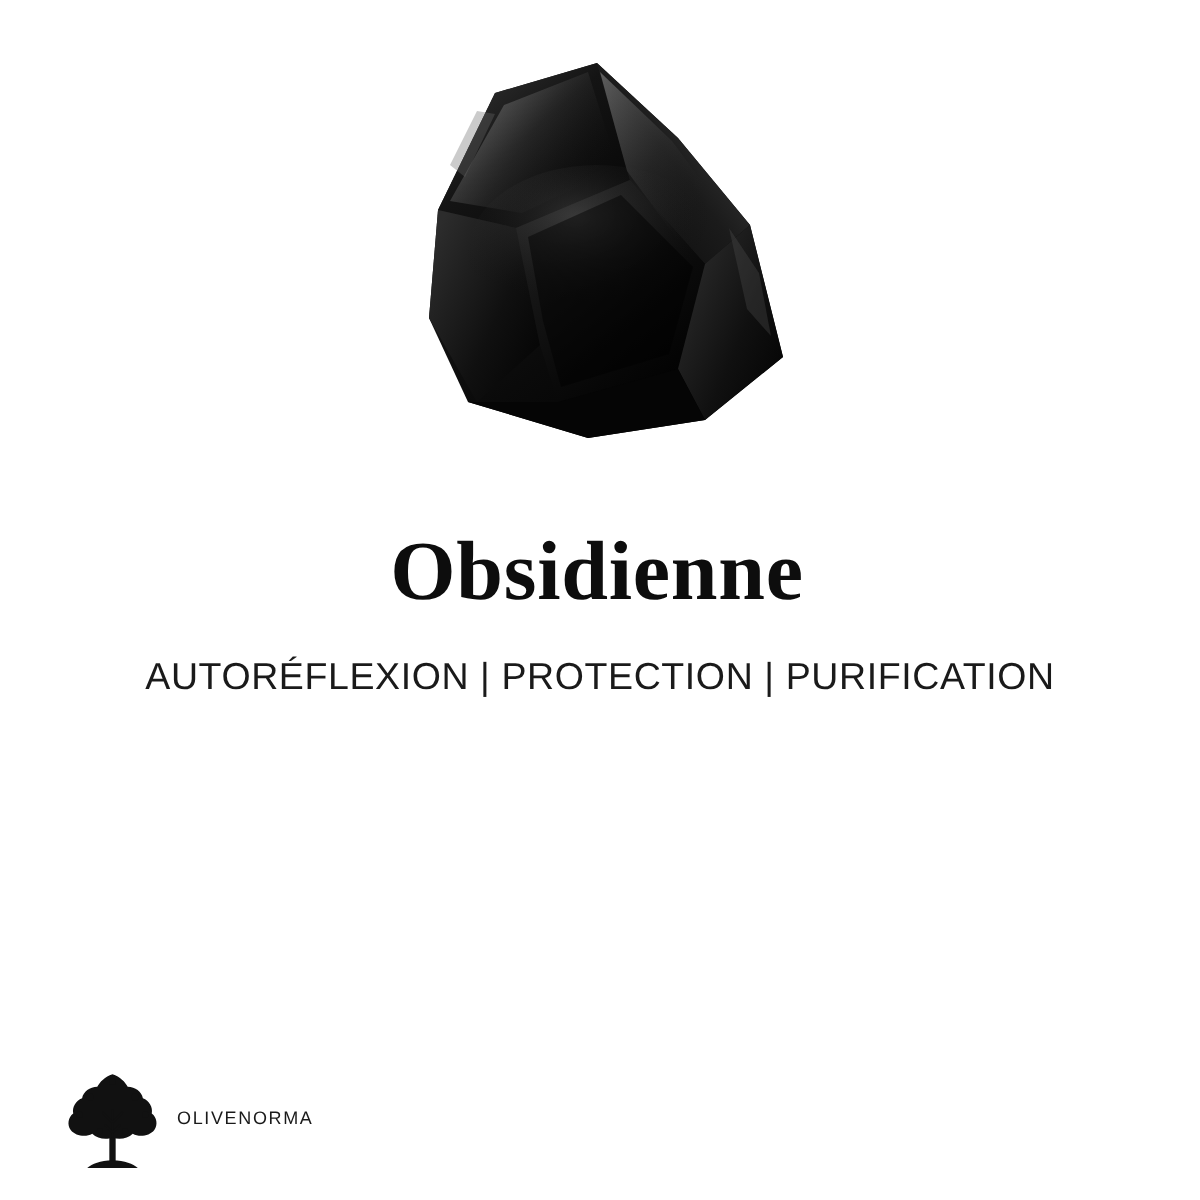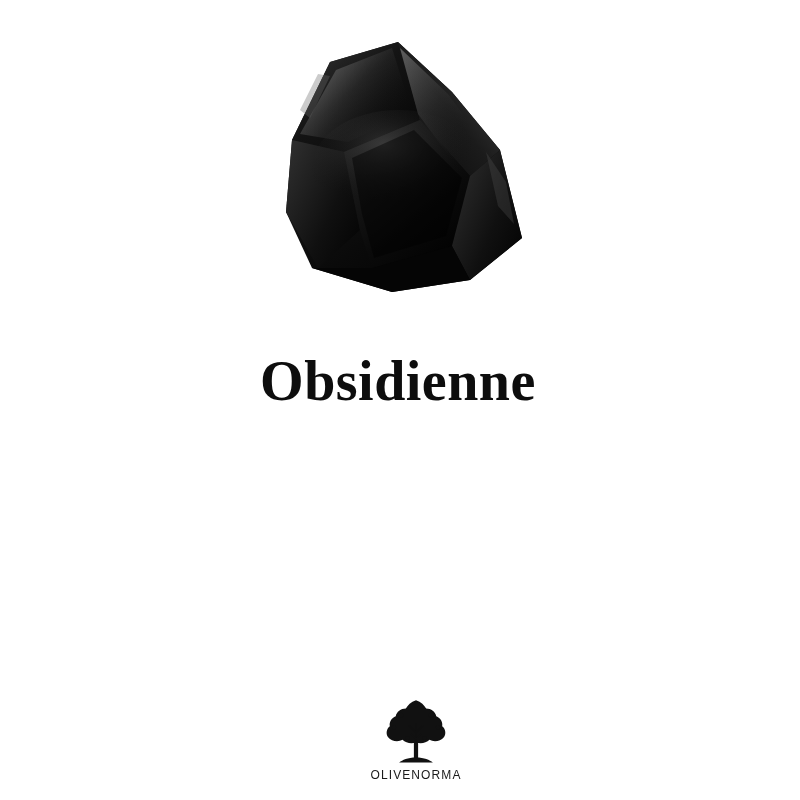--- a/index.html
+++ b/index.html
@@ -70,21 +70,21 @@
     margin-top: 26px;
   }
 
   
   .logo-wrap {
     position: absolute;
     left: 0;
     right: 0;
     bottom: 18px;
     display: flex;
-    flex-direction: column;
+    flex-direction: row;
     align-items: center;
     padding-left: 32px;
   }
   .logo-tree {
     width: 86px;
     height: 76px;
     display: block;
   }
   .logo-text {
     font-family: "Liberation Sans", sans-serif;
@@ -151,20 +151,21 @@
       <path d="M400 48 L448 94 L482 140 L452 160 L418 114 Z" fill="url(#gHighlight)" opacity="0.75"></path>
       <ellipse cx="398" cy="168" rx="86" ry="58" fill="url(#gGlow)" opacity="0.55"></ellipse>
       <path d="M300 110 L318 74 L330 76 L310 118 Z" fill="#6b6b6b" opacity="0.35"></path>
       <path d="M486 152 L506 182 L514 224 L498 206 Z" fill="#555555" opacity="0.30"></path>
       <path d="M352 158 L414 130 L462 178 L446 236 L374 258 L362 214 Z" fill="#000000" opacity="0.45"></path>
     </svg>
   </div>
 
   <div class="title">Obsidienne</div>
 
+  <div class="keywords">AUTORÉFLEXION  |  PROTECTION  |  PURIFICATION</div>
 
 
   <div class="logo-wrap">
     <svg class="logo-tree" viewBox="0 0 100 90">
       <g fill="#111111">
         <rect x="47.5" y="58" width="5" height="24" rx="1"></rect>
         <path d="M50 80 C40 80 34 83 30 86 L70 86 C66 83 60 80 50 80 Z"></path>
         <path d="M50 12 C44 14 40 18 38 22 C32 22 27 26 26 31 C21 33 18 38 19 43 C15 46 14 52 17 56 C21 61 29 62 34 59 C38 63 45 64 50 62 C55 64 62 63 66 59 C71 62 79 61 83 56 C86 52 85 46 81 43 C82 38 79 33 74 31 C73 26 68 22 62 22 C60 18 56 14 50 12 Z"></path>
         <circle cx="32" cy="30" r="3"></circle>
         <circle cx="68" cy="30" r="3"></circle>

